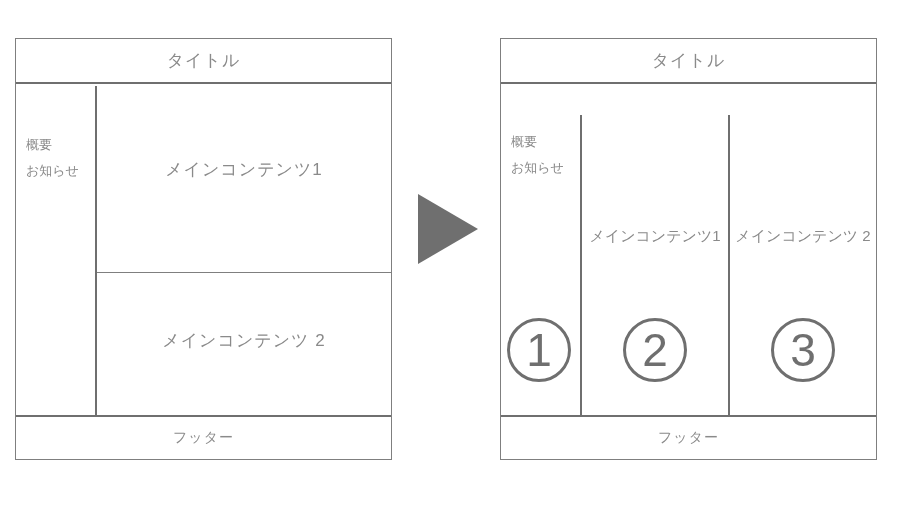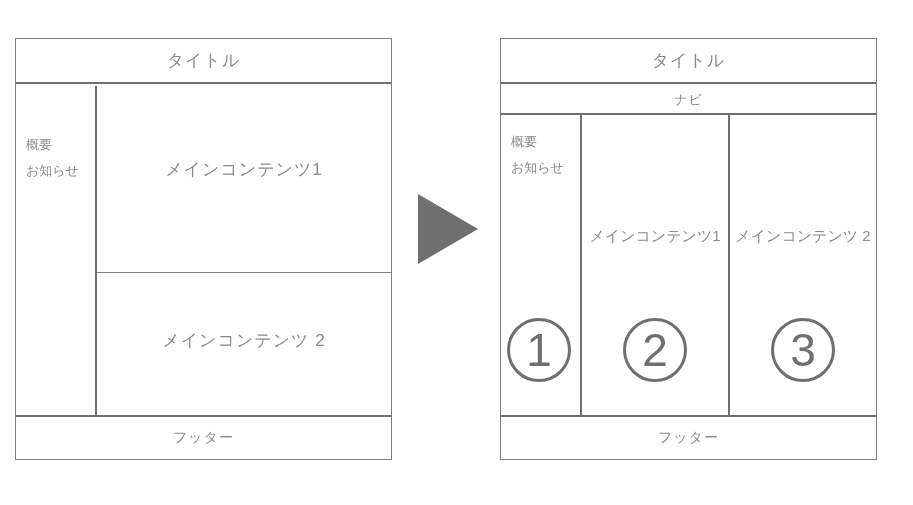--- a/index.html
+++ b/index.html
@@ -76,23 +76,20 @@
       <span>フッター</span>
     </div>
   </div>
 
   <div class="arrow"></div>
 
   <div class="wire wire-after">
     <div class="title-bar">
       <span>タイトル</span>
     </div>
-    <div class="a-nav">
-      <span>ナビ</span>
-    </div>
 
     <div class="a-col a-col1">
       <div>概要</div>
       <div>お知らせ</div>
       <div class="step-circle">
         <span>1</span>
       </div>
     </div>
 
     <div class="a-col a-col2">

